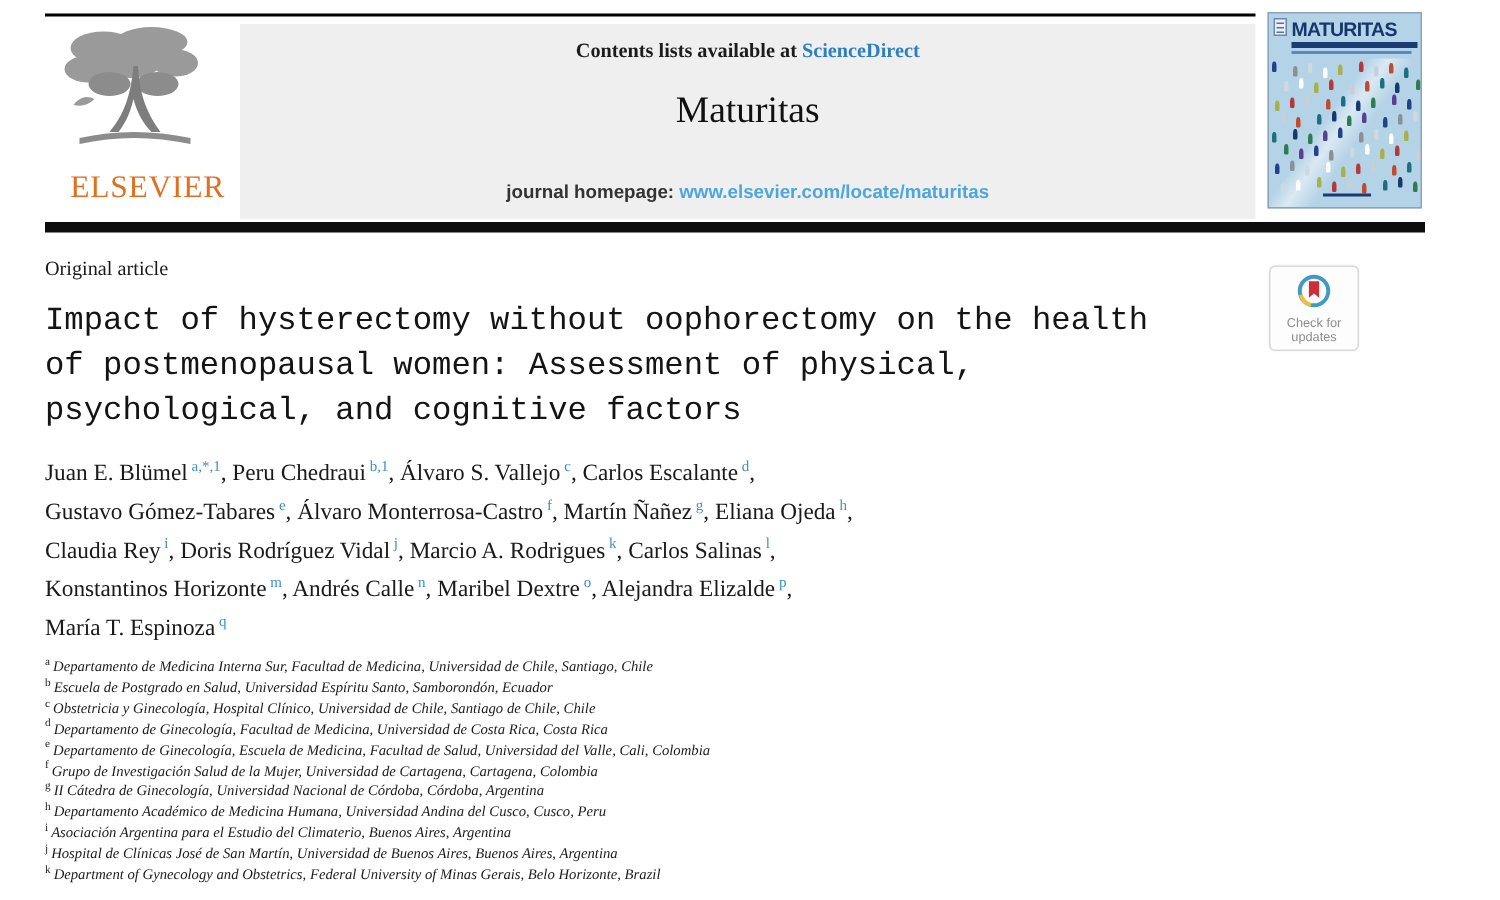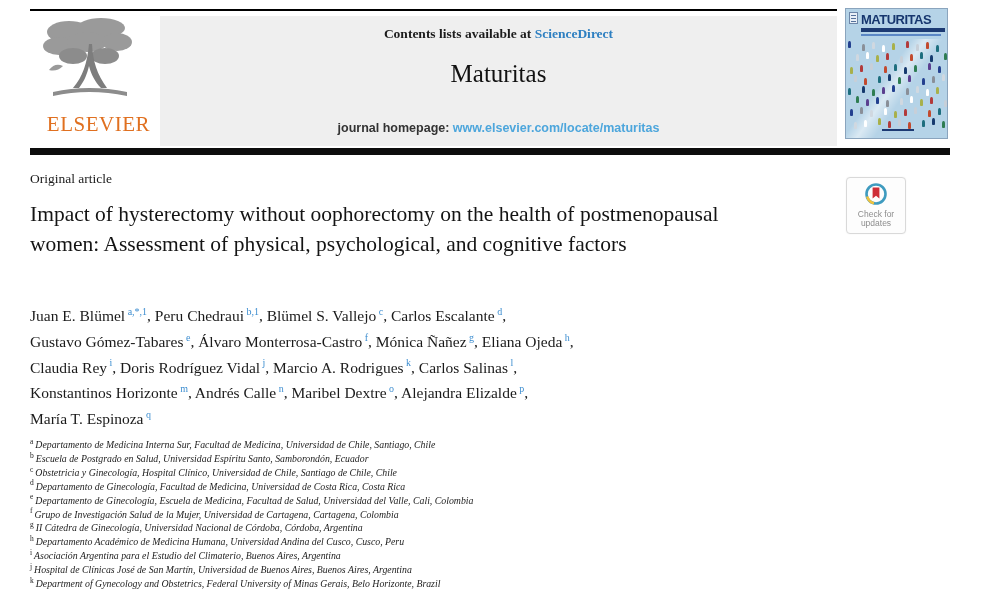--- a/index.html
+++ b/index.html
@@ -47,21 +47,21 @@
   .badge{position:absolute;left:846px;top:177px;width:58px;height:55px;background:#fdfdfd;
          border:1px solid #d9d9d9;border-radius:4px;text-align:center;cursor:pointer;
          box-shadow:0 0 2px rgba(0,0,0,.06);}
   .badge svg{margin-top:4px;}
   .badge-text{font-family:"Liberation Sans","DejaVu Sans",sans-serif;font-size:8.5px;
               line-height:9px;color:#8d8d8d;}
 
   
   .article-type{position:absolute;left:30px;top:171px;font-size:13.5px;color:#1a1a1a;}
   .article-title{position:absolute;left:30px;top:199px;width:745px;font-size:21.5px;
-                 line-height:30px;color:#141414;}
+                 line-height:30px;color:#141414;font-family:Liberation Mono, monospace;}
   .authors{position:absolute;left:30px;top:303px;font-size:15.5px;color:#1a1a1a;}
   .author-line{line-height:25.8px;}
   .auth-sup{font-size:10px;color:#3e8ed0;margin-left:2.5px;line-height:0;}
   .affils{position:absolute;left:30px;top:438px;font-size:9.8px;color:#1c1c1c;}
   .affil-line{line-height:13.9px;font-style:italic;}
   .affil-sup{font-style:normal;font-size:7.5px;margin-right:2px;line-height:0;}
 </style>
 </head>
 <body>
 
@@ -194,22 +194,22 @@
       <path d="M8.6 5.5 h6.8 v11 l-3.4 -2.8 -3.4 2.8 z" fill="#cf2e38"></path>
     </svg>
     <div class="badge-text">Check for</div>
     <div class="badge-text">updates</div>
   </div>
 
   <div class="article-type">Original article</div>
   <div class="article-title">Impact of hysterectomy without oophorectomy on the health of postmenopausal women: Assessment of physical, psychological, and cognitive factors</div>
 
   <div class="authors">
-      <div class="author-line"><span>Juan E. Blümel</span><sup class="auth-sup">a,*,1</sup>, <span>Peru Chedraui</span><sup class="auth-sup">b,1</sup>, <span>Blümel S. Vallejo</span><sup class="auth-sup">c</sup>, <span>Carlos Escalante</span><sup class="auth-sup">d</sup>, </div>
-      <div class="author-line"><span>Gustavo Gómez-Tabares</span><sup class="auth-sup">e</sup>, <span>Álvaro Monterrosa-Castro</span><sup class="auth-sup">f</sup>, <span>Mónica Ñañez</span><sup class="auth-sup">g</sup>, <span>Eliana Ojeda</span><sup class="auth-sup">h</sup>, </div>
+      <div class="author-line"><span>Juan E. Blümel</span><sup class="auth-sup">a,*,1</sup>, <span>Peru Chedraui</span><sup class="auth-sup">b,1</sup>, <span>Álvaro S. Vallejo</span><sup class="auth-sup">c</sup>, <span>Carlos Escalante</span><sup class="auth-sup">d</sup>, </div>
+      <div class="author-line"><span>Gustavo Gómez-Tabares</span><sup class="auth-sup">e</sup>, <span>Álvaro Monterrosa-Castro</span><sup class="auth-sup">f</sup>, <span>Martín Ñañez</span><sup class="auth-sup">g</sup>, <span>Eliana Ojeda</span><sup class="auth-sup">h</sup>, </div>
       <div class="author-line"><span>Claudia Rey</span><sup class="auth-sup">i</sup>, <span>Doris Rodríguez Vidal</span><sup class="auth-sup">j</sup>, <span>Marcio A. Rodrigues</span><sup class="auth-sup">k</sup>, <span>Carlos Salinas</span><sup class="auth-sup">l</sup>, </div>
       <div class="author-line"><span>Konstantinos Horizonte</span><sup class="auth-sup">m</sup>, <span>Andrés Calle</span><sup class="auth-sup">n</sup>, <span>Maribel Dextre</span><sup class="auth-sup">o</sup>, <span>Alejandra Elizalde</span><sup class="auth-sup">p</sup>, </div>
       <div class="author-line"><span>María T. Espinoza</span><sup class="auth-sup">q</sup></div>
     </div>
 
   <div class="affils">
       <div class="affil-line"><sup class="affil-sup">a</sup><span>Departamento de Medicina Interna Sur, Facultad de Medicina, Universidad de Chile, Santiago, Chile</span></div>
       <div class="affil-line"><sup class="affil-sup">b</sup><span>Escuela de Postgrado en Salud, Universidad Espíritu Santo, Samborondón, Ecuador</span></div>
       <div class="affil-line"><sup class="affil-sup">c</sup><span>Obstetricia y Ginecología, Hospital Clínico, Universidad de Chile, Santiago de Chile, Chile</span></div>
       <div class="affil-line"><sup class="affil-sup">d</sup><span>Departamento de Ginecología, Facultad de Medicina, Universidad de Costa Rica, Costa Rica</span></div>

